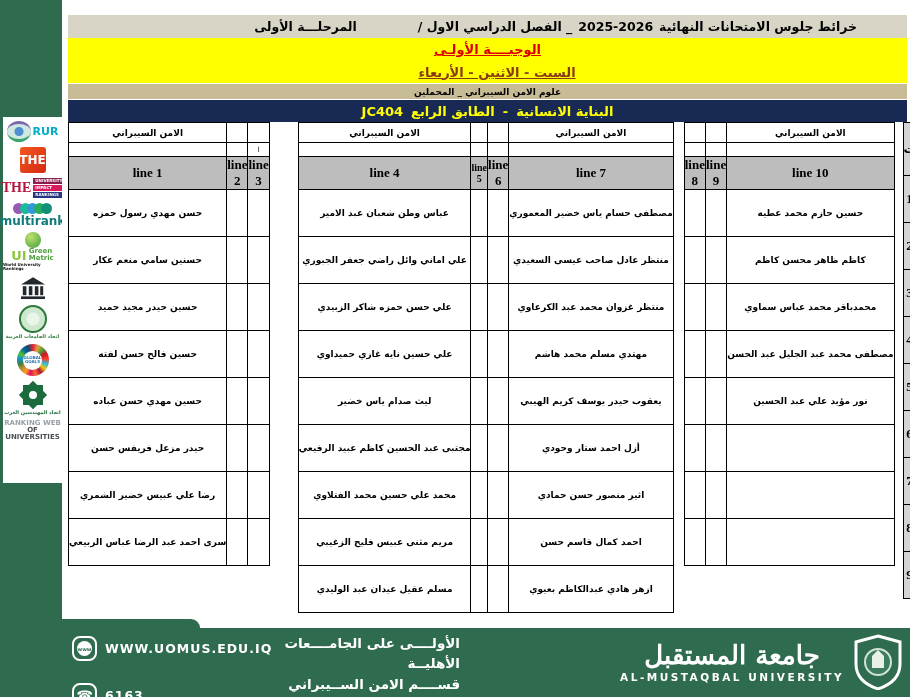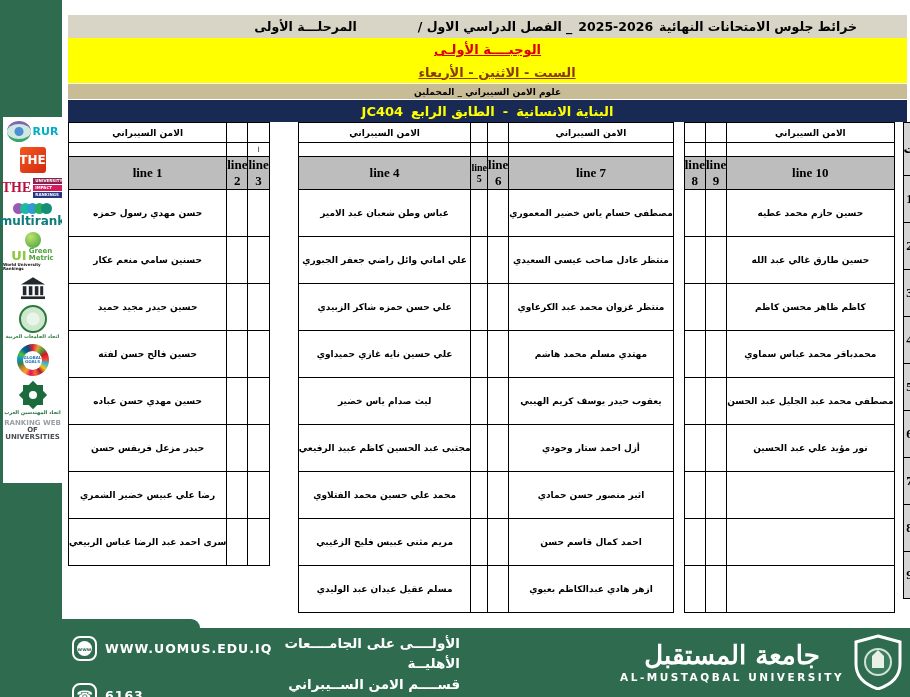--- a/index.html
+++ b/index.html
@@ -391,25 +391,20 @@
         </tbody>
           <tbody id="body-c" class="bdy">
             <tr>
               <td></td>
               <td></td>
               <td class="name">حسين حازم محمد عطيه</td>
             </tr>
             <tr>
               <td></td>
               <td></td>
-              <td class="name">حسين طارق غالي عبد الله</td>
-            </tr>
-            <tr>
-              <td></td>
-              <td></td>
               <td class="name">كاظم ظاهر محسن كاظم</td>
             </tr>
             <tr>
               <td></td>
               <td></td>
               <td class="name">محمدباقر محمد عباس سماوي</td>
             </tr>
             <tr>
               <td></td>
               <td></td>

